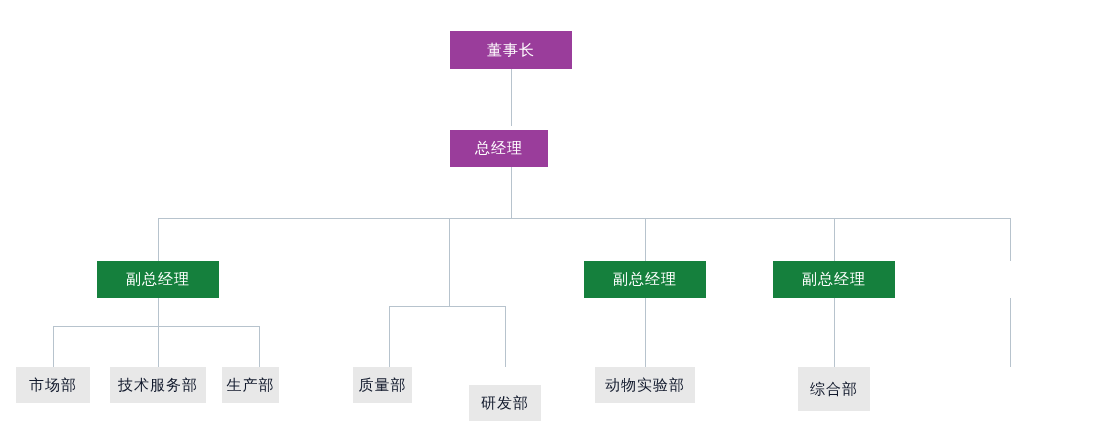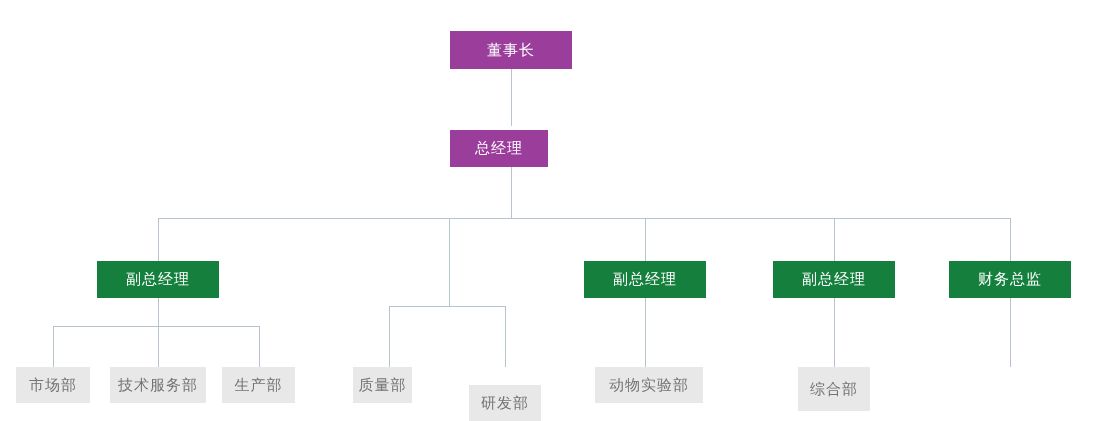--- a/index.html
+++ b/index.html
@@ -11,21 +11,21 @@
     overflow:hidden;
   }
   .node{
     position:absolute;
     display:flex;align-items:center;justify-content:center;
     font-size:15px;letter-spacing:1px;white-space:nowrap;
     box-sizing:border-box;
   }
   .exec{background:#9A3D9B;color:#ffffff;}
   .mgr{background:#15803d;color:#ffffff;}
-  .dept{background:#E8E8E8;color:#737373;}
+  .dept{background:#E8E8E8;color:#0f172a;}
   .vline,.hline{position:absolute;background:#B7C3CD;}
   .vline{width:1px;}
   .hline{height:1px;}
 </style>
 </head>
 <body>
 
 <div class="stage">
 
   <div class="vline" style="left:511px;top:69px;height:57px;"></div>
@@ -54,30 +54,29 @@
   <div class="node exec" style="left:450px;top:31px;width:122px;height:38px;">董事长</div>
 
   <div class="node exec" style="left:450px;top:130px;width:98px;height:37px;">总经理</div>
 
   <div class="node mgr" style="left:97px;top:261px;width:122px;height:37px;">副总经理</div>
 
   <div class="node mgr" style="left:584px;top:261px;width:122px;height:37px;">副总经理</div>
 
   <div class="node mgr" style="left:773px;top:261px;width:122px;height:37px;">副总经理</div>
 
-  <div class="node mgr" style="left:949px;top:261px;width:122px;height:37px;">财务总监</div>
 
   <div class="node dept" style="left:16px;top:367px;width:74px;height:36px;">市场部</div>
 
   <div class="node dept" style="left:110px;top:367px;width:96px;height:36px;">技术服务部</div>
 
-  <div class="node dept" style="left:222px;top:367px;width:73px;height:36px;">生产部</div>
+  <div class="node dept" style="left:222px;top:367px;width:57px;height:36px;">生产部</div>
 
   <div class="node dept" style="left:353px;top:367px;width:59px;height:36px;">质量部</div>
 
   <div class="node dept" style="left:469px;top:385px;width:72px;height:36px;">研发部</div>
 
-  <div class="node dept" style="left:595px;top:367px;width:108px;height:36px;">动物实验部</div>
+  <div class="node dept" style="left:595px;top:367px;width:100px;height:36px;">动物实验部</div>
 
   <div class="node dept" style="left:798px;top:367px;width:72px;height:44px;">综合部</div>
 
 
 </div>
 
 </body></html>

